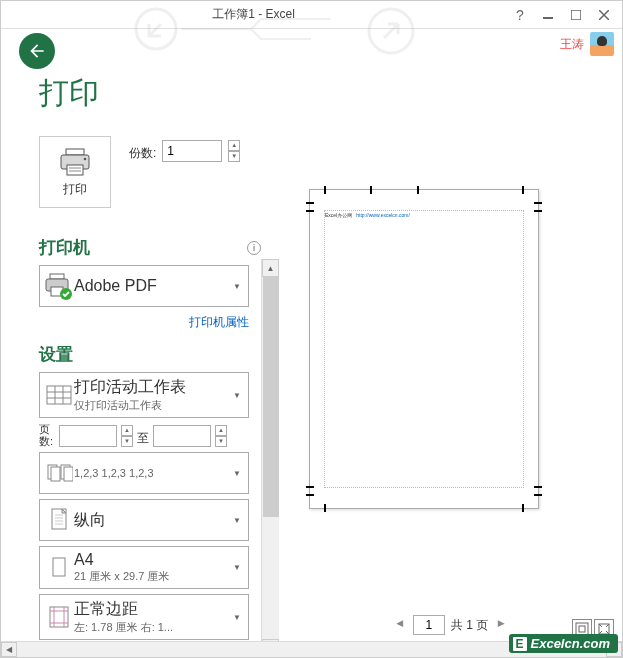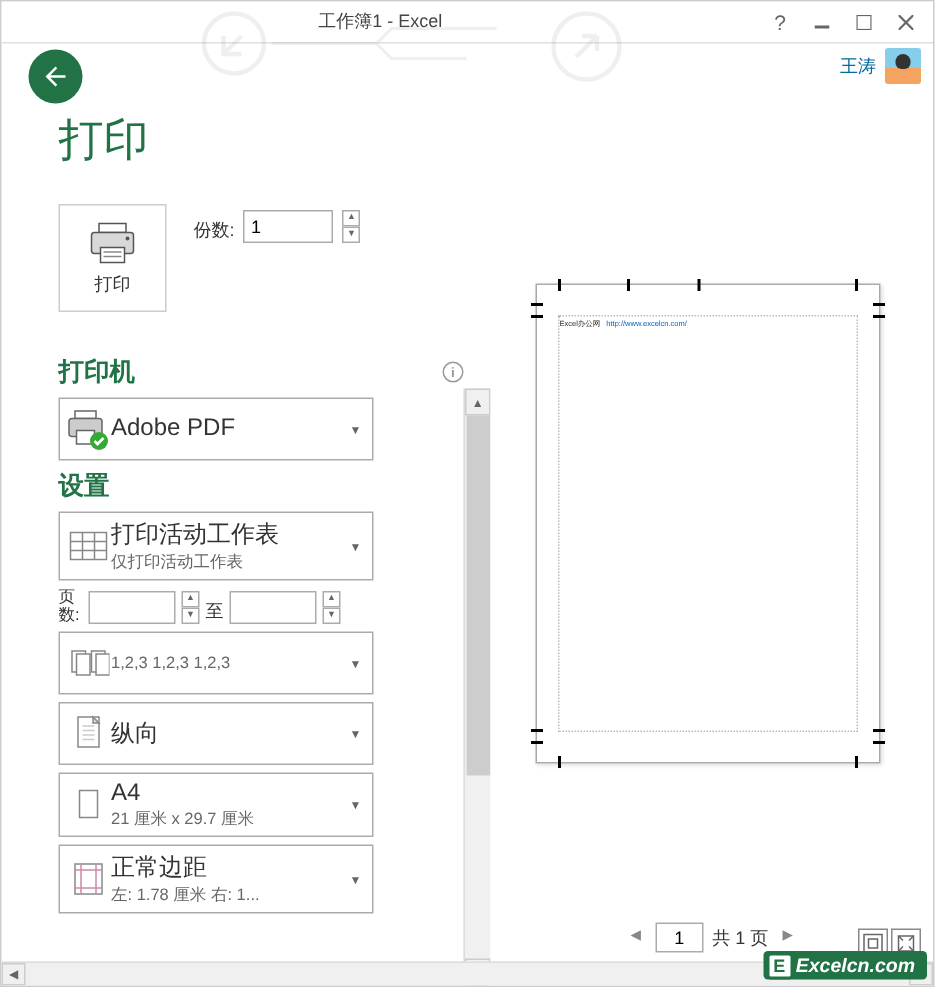--- a/index.html
+++ b/index.html
@@ -6,29 +6,29 @@
 body { background: #fff; width: 623px; height: 658px; overflow: hidden; position: relative; border: 1px solid #ccc; }
 
 .titlebar { height: 28px; background: #fff; display: flex; align-items: center; position: relative; border-bottom: 1px solid #e0e0e0; justify-content: space-between; }
 .titlebar .bg-decoration { position: absolute; left: 0; top: 0; right: 0; height: 60px; overflow: hidden; pointer-events: none; opacity: 0.15; }
 .titlebar .title { flex: 1; text-align: center; font-size: 12px; color: #444; z-index: 1; }
 .titlebar .controls { display: flex; align-items: center; gap: 0; z-index: 1; margin-right: 4px; }
 .titlebar .ctrl { width: 28px; height: 22px; display: flex; align-items: center; justify-content: center; color: #666; font-size: 14px; cursor: pointer; }
 .titlebar .help { font-size: 14px; color: #666; }
 
 .userbar { height: 30px; display: flex; align-items: center; justify-content: flex-end; padding-right: 8px; gap: 6px; position: relative; z-index: 1; }
-.userbar .username { font-size: 12px; color: #0369a1; }
+.userbar .username { font-size: 12px; color: #ef4444; }
 .userbar .avatar { width: 24px; height: 24px; background: linear-gradient(#87ceeb 55%, #f4a460 55%); border-radius: 2px; position: relative; }
 .userbar .avatar::after { content: ""; position: absolute; top: 4px; left: 7px; width: 10px; height: 10px; background: #333; border-radius: 50% 50% 40% 40%; }
 
 .back-btn { position: absolute; top: 32px; left: 18px; width: 36px; height: 36px; border-radius: 50%; background: #217346; display: flex; align-items: center; justify-content: center; cursor: pointer; z-index: 2; }
 .back-btn svg { width: 20px; height: 20px; fill: #fff; }
 
 .main { display: flex; height: calc(100% - 58px); }
-.left-panel { width: 326px; padding: 14px 0 0 38px; position: relative; }
+.left-panel { width: 278px; padding: 14px 0 0 38px; position: relative; }
 .page-title { font-size: 30px; color: #217346; font-weight: 300; margin-bottom: 22px; }
 
 .print-btn-group { display: flex; align-items: flex-start; gap: 18px; margin-bottom: 28px; }
 .print-button { width: 72px; height: 72px; border: 1px solid #ccc; background: #fff; display: flex; flex-direction: column; align-items: center; justify-content: center; gap: 4px; cursor: pointer; }
 .print-button .plabel { font-size: 12px; color: #333; }
 .copies { display: flex; align-items: flex-end; gap: 6px; margin-top: 4px; }
 .copies .clabel { font-size: 12px; color: #333; }
 .copies input { width: 60px; height: 22px; border: 1px solid #ababab; font-size: 12px; padding: 0 4px; }
 .spinner { display: flex; flex-direction: column; }
 .spinner .spin { width: 12px; height: 11px; border: 1px solid #ababab; background: #fff; font-size: 6px; text-align: center; line-height: 8px; cursor: pointer; color: #666; }
@@ -167,20 +167,23 @@
           <circle cx="22" cy="22" r="6" fill="#3a3"></circle>
           <path d="M19 22 L21 24 L25 20" stroke="#fff" stroke-width="1.8" fill="none"></path>
         </svg>
       </div>
       <div class="dd-text">
         <div class="dd-main">Adobe PDF</div>
       </div>
       <div class="dd-arrow">▼</div>
     </div>
 
+    <div class="link-row">
+      <a>打印机属性</a>
+    </div>
 
     <div class="section-title">设置</div>
 
     <div class="dropdown">
       <div class="dd-icon">
         <svg width="28" height="24" viewBox="0 0 28 24">
           <rect x="2" y="3" width="24" height="18" fill="#fff" stroke="#888"></rect>
           <line x1="2" y1="9" x2="26" y2="9" stroke="#888"></line>
             <line x1="2" y1="15" x2="26" y2="15" stroke="#888"></line>
           <line x1="10" y1="3" x2="10" y2="21" stroke="#888"></line>

